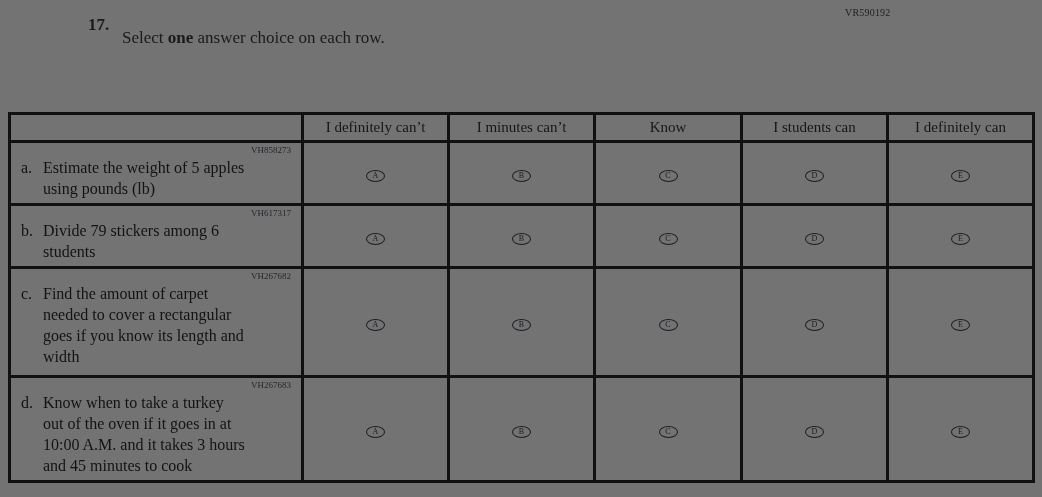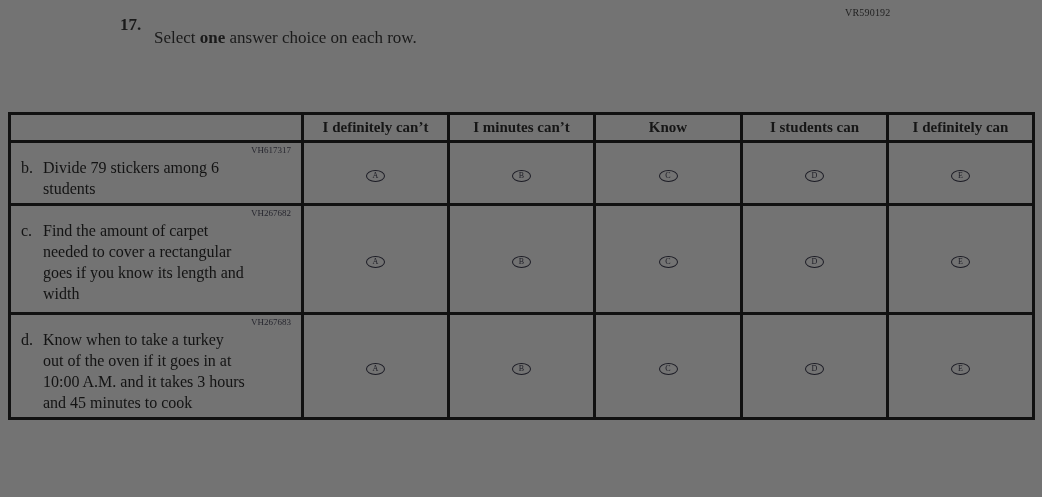--- a/index.html
+++ b/index.html
@@ -27,21 +27,20 @@
     top: 14px;
     display: flex;
     align-items: flex-start;
   }
   .q-number {
     font-weight: bold;
     font-size: 17px;
     line-height: 22px;
     width: 34px;
     flex: none;
-    margin-left: 32px;
   }
   .q-text {
     font-size: 17px;
     line-height: 22px;
     white-space: pre-line;
   }
   .q-instruction {
     margin-top: 13px;
     font-size: 17px;
     line-height: 22px;
@@ -56,21 +55,21 @@
     border-collapse: collapse;
     table-layout: fixed;
     border: 3px solid #111;
   }
   table.grid th, table.grid td {
     border: 3px solid #111;
   }
   thead th {
     border-bottom: 7px double #111;
     font-size: 15px;
-    font-weight: bold;
+    font-weight: normal;
     text-align: center;
     vertical-align: middle;
     height: 28px;
     color: #161616;
   }
   td.stub-cell {
     vertical-align: top;
     padding: 1px 10px 4px 10px;
   }
   .item-code {
@@ -138,20 +137,35 @@
       <tr>
         <th class="stub"></th>
         <th>I definitely can’t</th>
         <th>I minutes can’t</th>
         <th>Know</th>
         <th>I students can</th>
         <th>I definitely can</th>
       </tr>
     </thead>
     <tbody>
+      <tr class="row-a">
+        <td class="stub-cell">
+          <div class="item-code">VH858273</div>
+          <div class="item">
+            <span class="item-letter">a.</span>
+            <span class="item-text">Estimate the weight of 5 apples
+using pounds (lb)</span>
+          </div>
+        </td>
+        <td class="opt"><span class="bubble">A</span></td>
+        <td class="opt"><span class="bubble">B</span></td>
+        <td class="opt"><span class="bubble">C</span></td>
+        <td class="opt"><span class="bubble">D</span></td>
+        <td class="opt"><span class="bubble">E</span></td>
+      </tr>
       <tr class="row-b">
         <td class="stub-cell">
           <div class="item-code">VH617317</div>
           <div class="item">
             <span class="item-letter">b.</span>
             <span class="item-text">Divide 79 stickers among 6
 students</span>
           </div>
         </td>
         <td class="opt"><span class="bubble">A</span></td>

